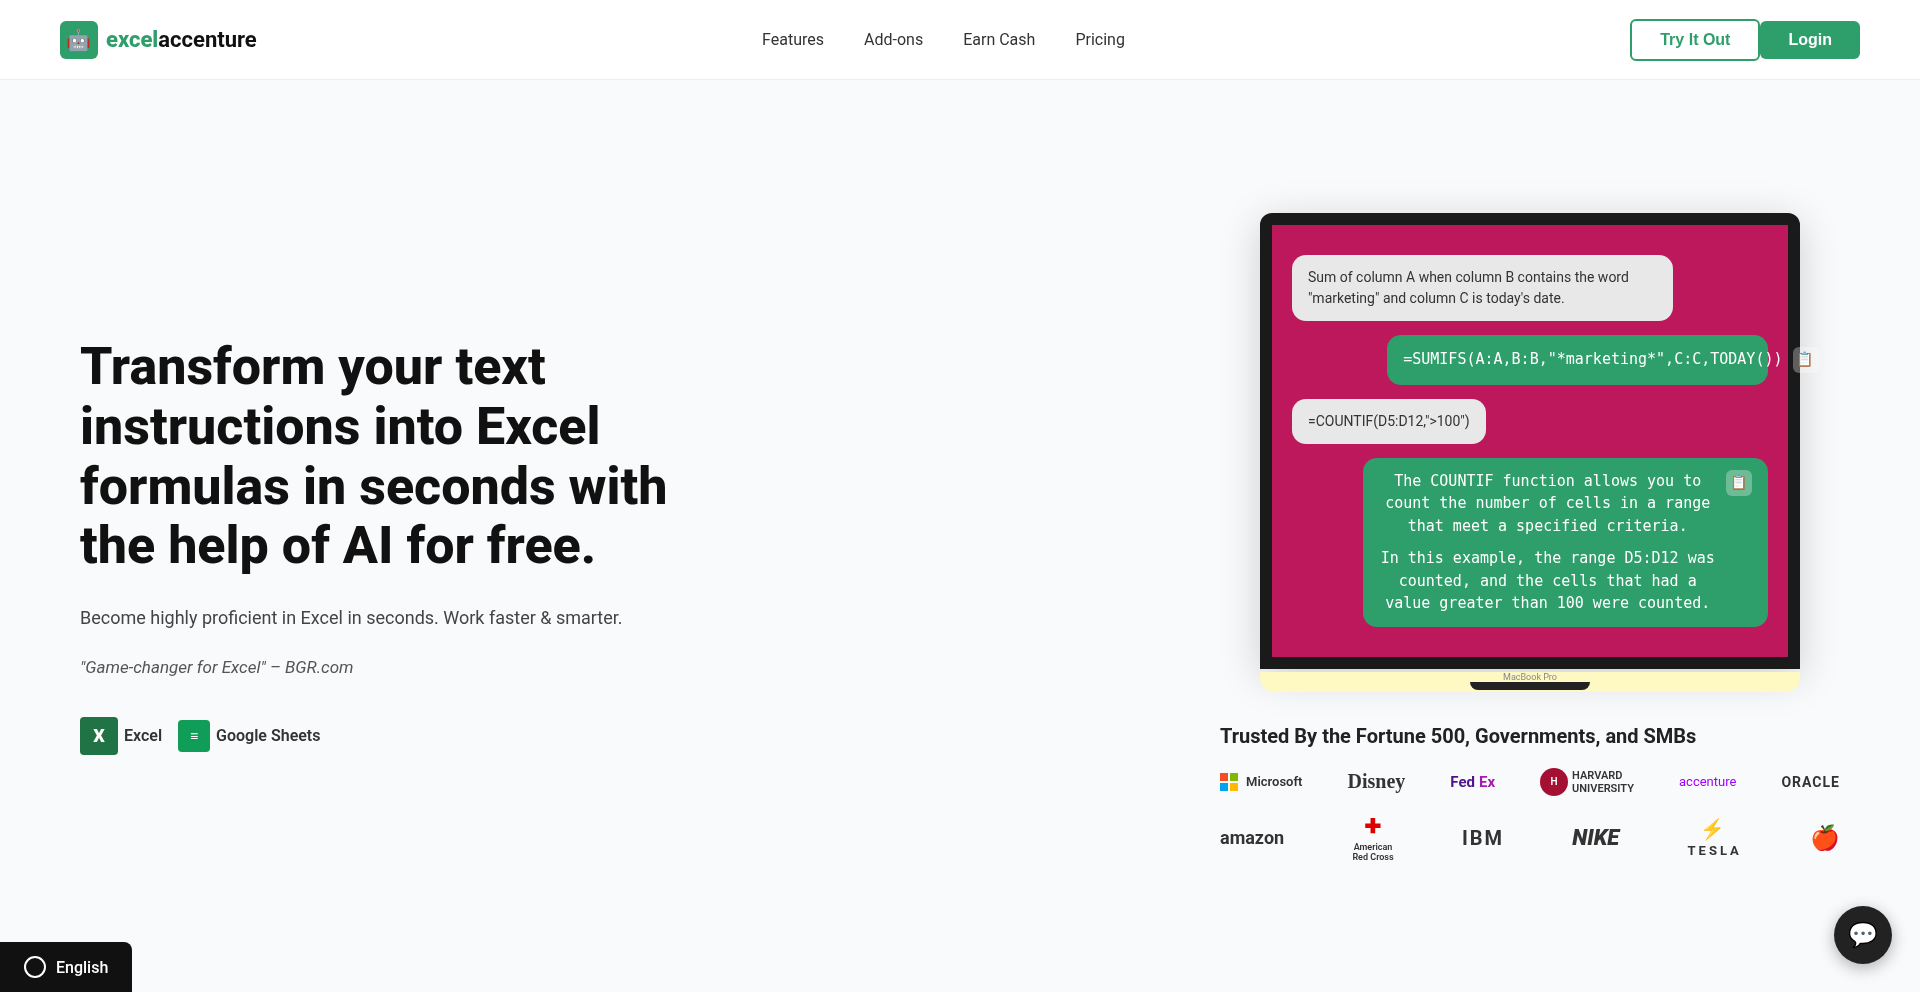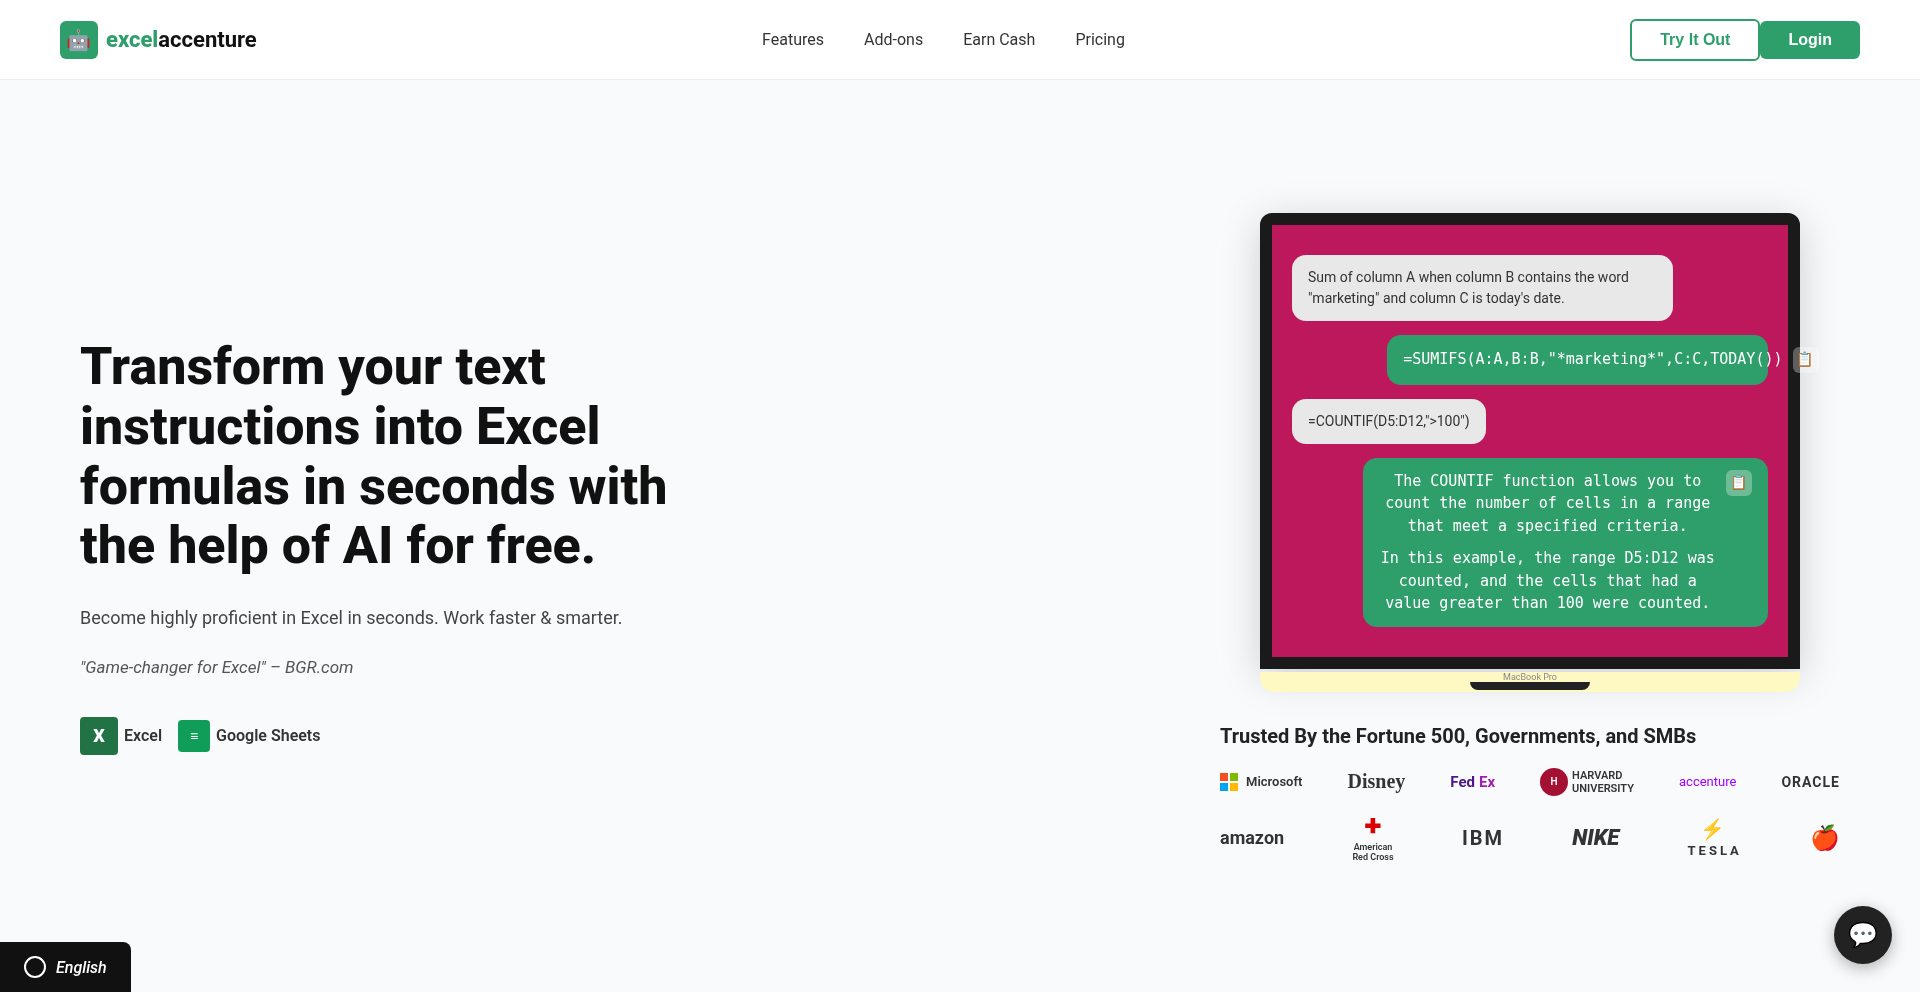--- a/index.html
+++ b/index.html
@@ -118,21 +118,21 @@
     .harvard-icon {
       width: 28px; height: 28px; background: #a41034; border-radius: 50%;
       display: flex; align-items: center; justify-content: center; color: #fff; font-size: 10px;
     }
     .redcross-icon { font-size: 20px; color: #d00; font-weight: 900; }
 
     
     .lang-bar {
       position: fixed; bottom: 0; left: 0; background: #111; color: #fff;
       padding: 14px 24px; border-radius: 0 8px 0 0; display: flex; align-items: center; gap: 10px;
-      font-size: 16px; font-weight: 500; z-index: 200; font-style: italic;
+      font-size: 16px; font-weight: 500; z-index: 200;
     }
     .lang-circle { width: 22px; height: 22px; border-radius: 50%; border: 2px solid #fff; display: inline-block; }
 
     
     .chat-fab {
       position: fixed; bottom: 28px; right: 28px; width: 58px; height: 58px;
       background: #222; border-radius: 50%; display: flex; align-items: center; justify-content: center;
       color: #fff; font-size: 24px; cursor: pointer; box-shadow: 0 4px 16px rgba(0,0,0,0.3);
     }
 

